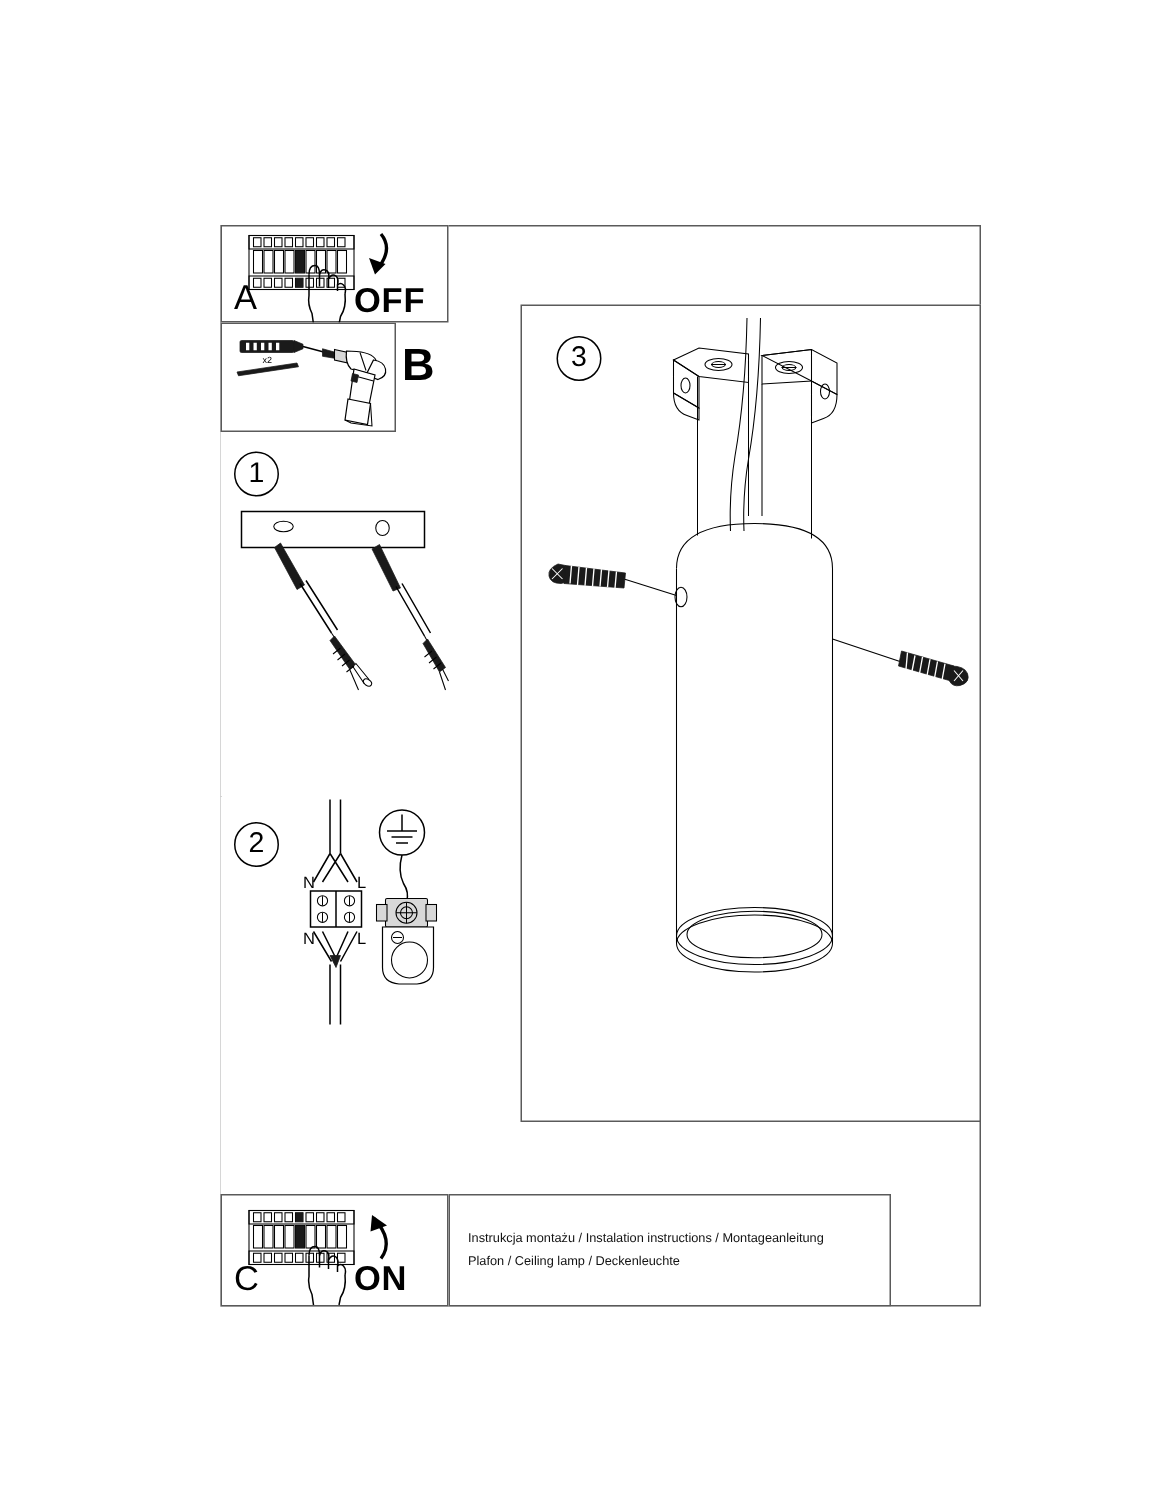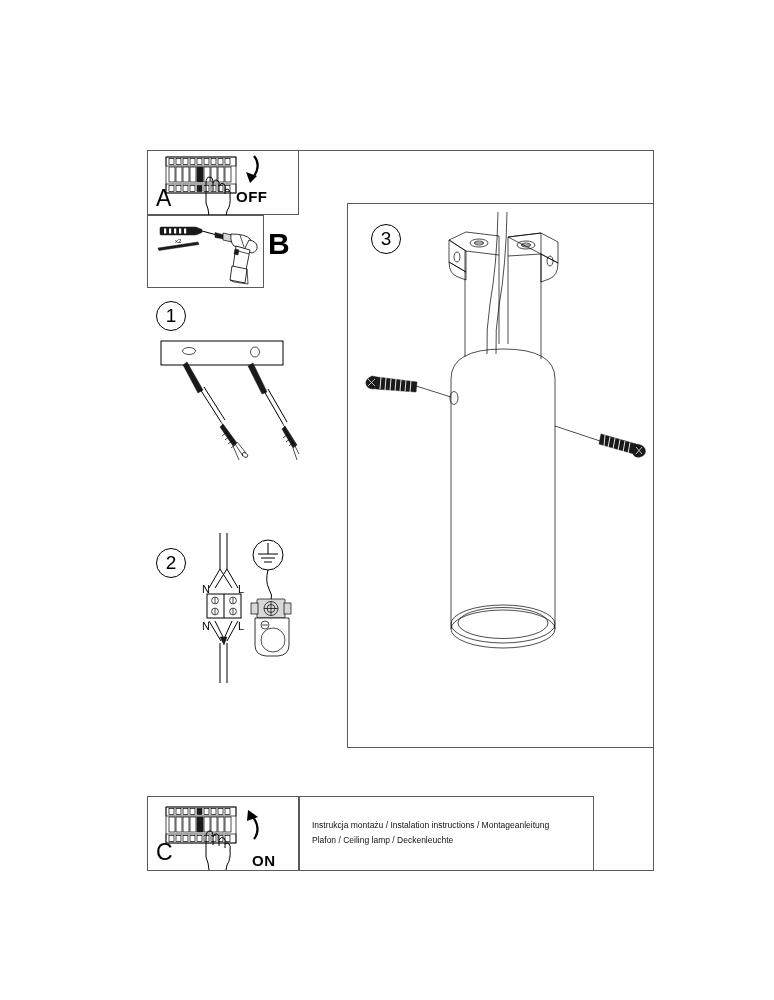--- a/index.html
+++ b/index.html
@@ -51,21 +51,21 @@
   }
   
   .step-letter {
     position: absolute;
     font-size: 23px;
     font-weight: 400;
     line-height: 1;
   }
   .word {
     position: absolute;
-    font-size: 15px;
+    font-size: 23px;
     font-weight: 700;
     letter-spacing: 0.5px;
     line-height: 1;
   }
   .big-letter {
     position: absolute;
     font-size: 30px;
     font-weight: 700;
     line-height: 1;
   }
@@ -318,21 +318,21 @@
         <path class="fill-white" d="M12 81 L46 81 L46 108 Q46 118 35 119 L23 119 Q12 118 12 108 Z"></path>
         <circle class="ln-thin" cx="22" cy="88" r="4" fill="#e0e0e0"></circle>
         <line class="ln-thin" x1="19" y1="88" x2="25" y2="88"></line>
         <circle class="ln-thin" cx="30" cy="103" r="12" fill="#fff"></circle>
       </g>
     </svg>
   </div>
 
   <div class="panel" id="panel-c">
     <div class="step-letter" style="left:8px; top:44px;">C</div>
-    <div class="word" style="left:88px; top:56px;margin-left:16px;">ON</div>
+    <div class="word" style="left:88px; top:44px;">ON</div>
 
     <svg style="position:absolute; left:0; top:4px;" width="152" height="65" viewBox="0 0 152 65">
       <rect class="ln-thin" x="18" y="6" width="70" height="36" fill="#fff"></rect>
       <rect class="ln-thin" x="18" y="6" width="70" height="9" fill="#fff"></rect>
       <rect class="ln-thin" x="18" y="33" width="70" height="9" fill="#fff"></rect>
       <g class="ln-thin">
         <rect x="21" y="7.5" width="5" height="6" fill="#fff"></rect>
         <rect x="28" y="7.5" width="5" height="6" fill="#fff"></rect>
         <rect x="35" y="7.5" width="5" height="6" fill="#fff"></rect>
         <rect x="42" y="7.5" width="5" height="6" fill="#fff"></rect>

